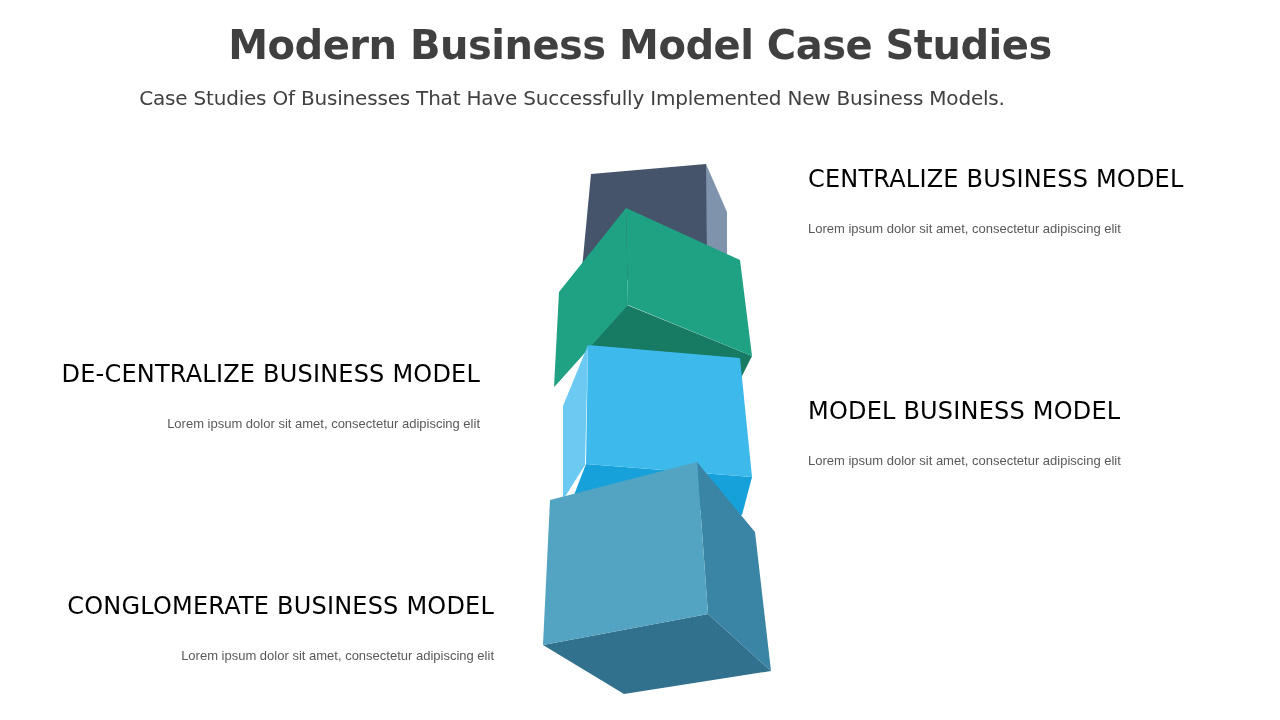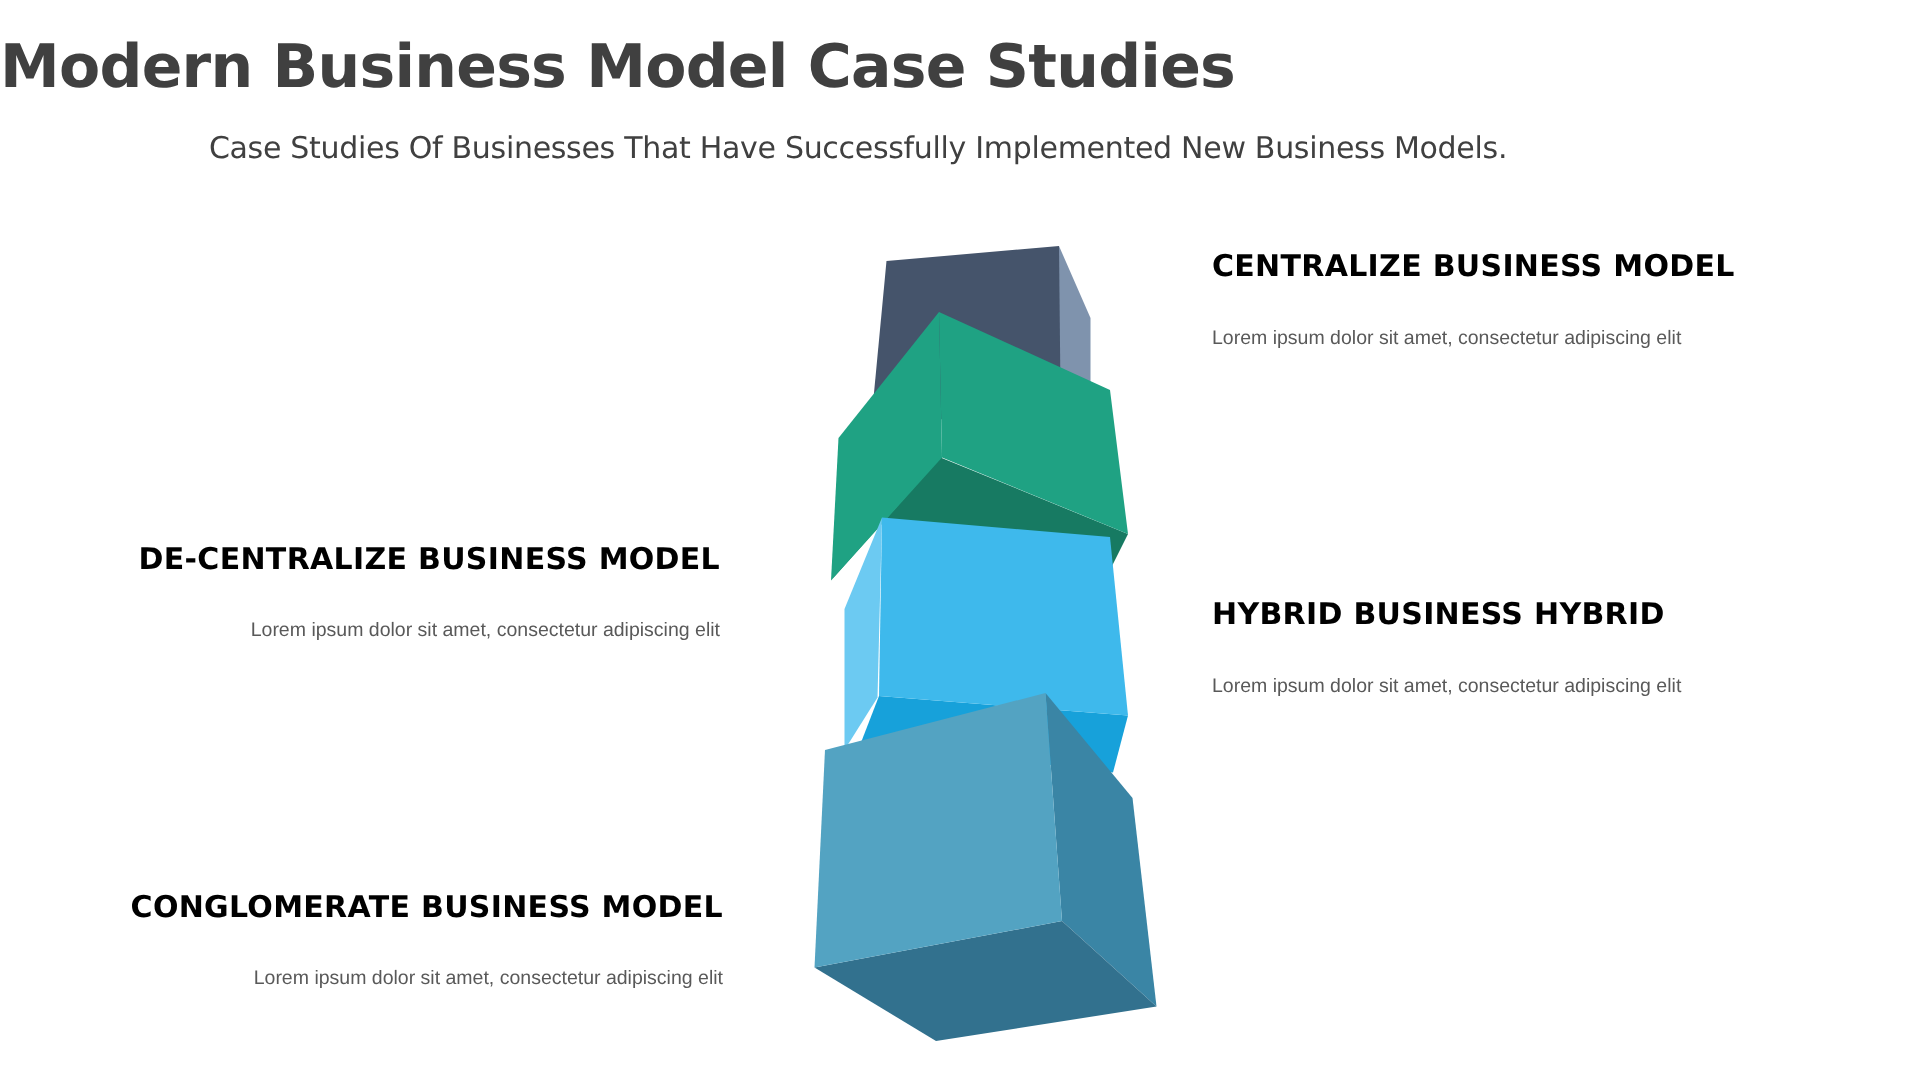--- a/index.html
+++ b/index.html
@@ -1,22 +1,22 @@
 <!DOCTYPE html>
 <html><head>
   <meta charset="utf-8">
   <style>
     html, body { margin: 0; padding: 0; }
     body { width: 1280px; height: 720px; background: #ffffff; position: relative; overflow: hidden; font-family: "Liberation Sans", sans-serif; }
-    .title { position: absolute; top: 22px; left: 0; width: 1280px; font-family: "DejaVu Sans", sans-serif; font-weight: bold; font-size: 40px; color: #404040; letter-spacing: -0.5px; }
+    .title { position: absolute; top: 22px; left: 0; width: 1280px; text-align: center; font-family: "DejaVu Sans", sans-serif; font-weight: bold; font-size: 40px; color: #404040; letter-spacing: -0.5px; }
     .subtitle { position: absolute; top: 86px; left: 0; width: 1144px; text-align: center; font-family: "DejaVu Sans", sans-serif; font-size: 20px; color: #404040; letter-spacing: -0.2px; }
     .label-block { position: absolute; width: 430px; }
     .label-block.right { text-align: left; }
     .label-block.left { text-align: right; margin-top: 28px; }
-    .label-heading { font-family: "DejaVu Sans", sans-serif; font-weight: bold; font-size: 20px; color: #000; letter-spacing: 0.2px; white-space: nowrap; }
+    .label-heading { font-family: "DejaVu Sans", sans-serif; font-weight: normal; font-size: 24px; color: #000; letter-spacing: 0.2px; white-space: nowrap; }
     .label-desc { font-family: "Liberation Sans", sans-serif; font-size: 13px; color: #595959; line-height: 23px; margin-top: 24px; }
     .label-block.left .label-desc { margin-left: auto; width: 330px; }
     .label-block.right .label-desc { width: 330px; }
     svg.cubes { position: absolute; left: 0; top: 0; }
   </style>
 </head>
 <body>
 
 <div class="title">Modern Business Model Case Studies</div>
 <div class="subtitle">Case Studies Of Businesses That Have Successfully Implemented New Business Models.</div>
@@ -51,20 +51,20 @@
   <div class="label-heading">CENTRALIZE BUSINESS MODEL</div>
   <div class="label-desc">Lorem ipsum dolor sit amet, consectetur adipiscing elit</div>
 </div>
 
 <div class="label-block left" style="left:50px; top:332px;">
   <div class="label-heading">DE-CENTRALIZE BUSINESS MODEL</div>
   <div class="label-desc">Lorem ipsum dolor sit amet, consectetur adipiscing elit</div>
 </div>
 
 <div class="label-block right" style="left:808px; top:397px;">
-  <div class="label-heading">HYBRID BUSINESS HYBRID</div>
+  <div class="label-heading">MODEL BUSINESS MODEL</div>
   <div class="label-desc">Lorem ipsum dolor sit amet, consectetur adipiscing elit</div>
 </div>
 
-<div class="label-block left" style="left:52px; top:564px;">
+<div class="label-block left" style="left:64px; top:564px;">
   <div class="label-heading">CONGLOMERATE BUSINESS MODEL</div>
   <div class="label-desc">Lorem ipsum dolor sit amet, consectetur adipiscing elit</div>
 </div>
 
 </body></html>

